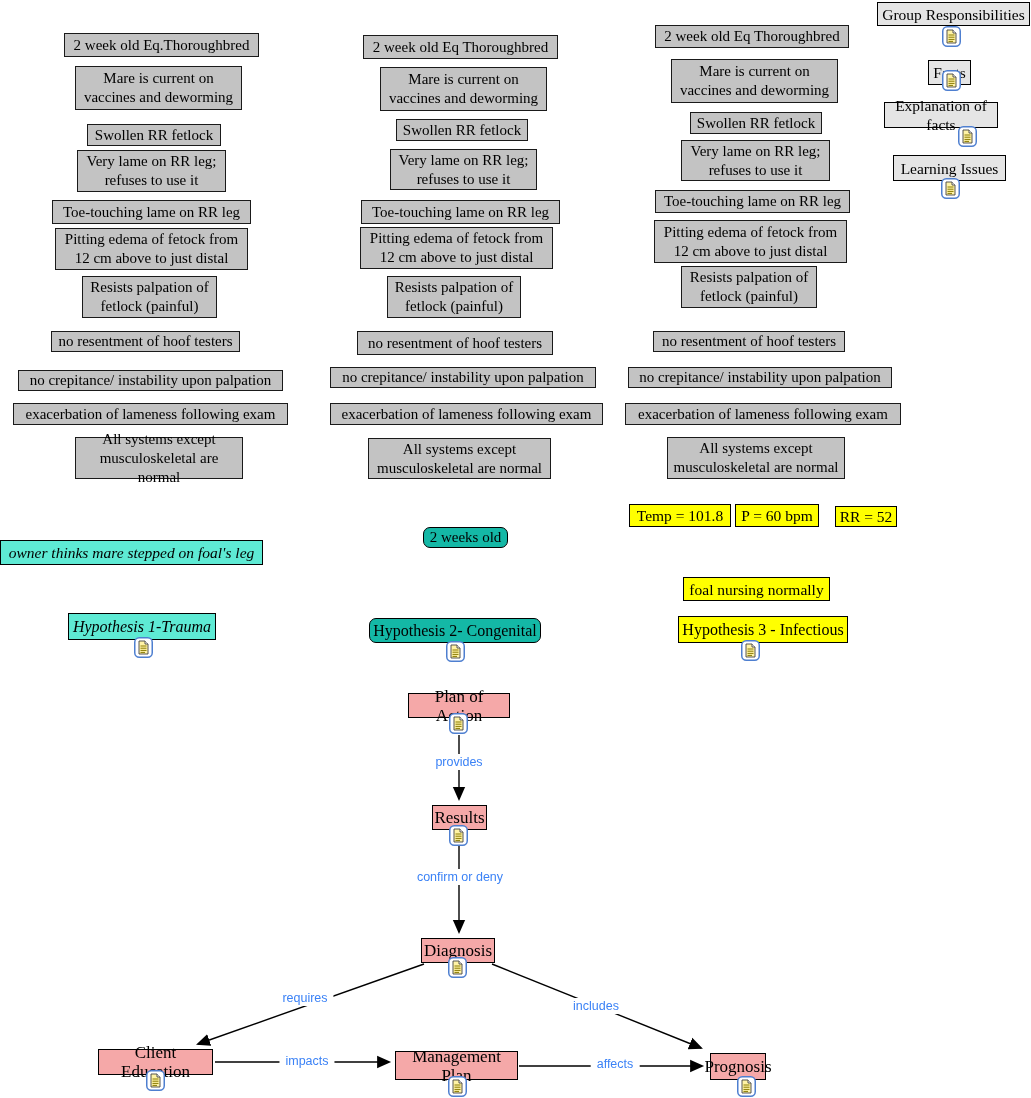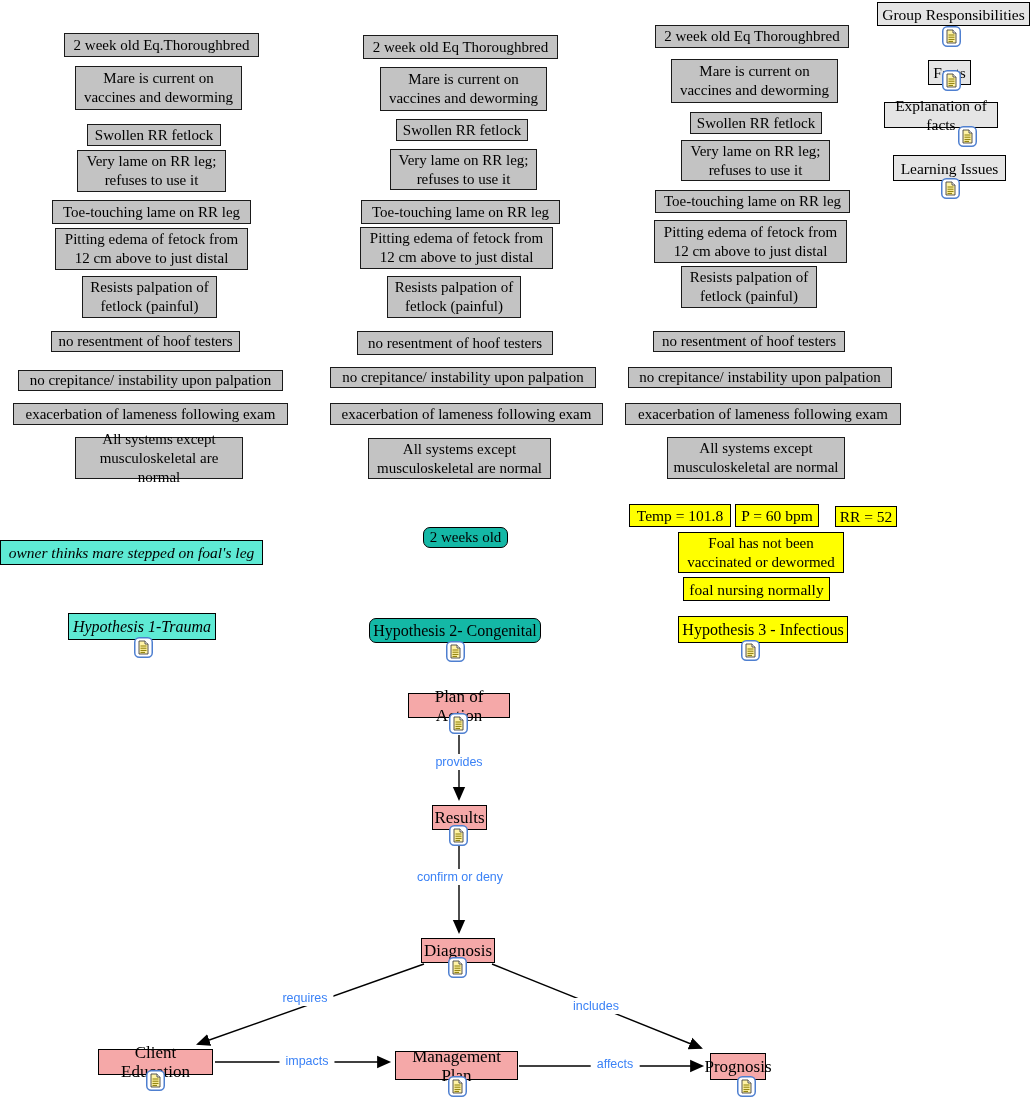--- a/index.html
+++ b/index.html
@@ -120,21 +120,20 @@
   <span class="res-icon" style="left:446px;top:641px"><svg width="19" height="21" viewBox="0 0 19 21">
         <rect x="0.75" y="0.75" width="17.5" height="19.5" rx="4.5" fill="#ffffff" stroke="#4E7FD0" stroke-width="1.5"></rect>
         <path d="M5 4 L11 4 L14 7 L14 17 L5 17 Z" fill="#FFF3A6" stroke="#444" stroke-width="0.9"></path>
         <path d="M11 4 L11 7 L14 7" fill="#ffffff" stroke="#444" stroke-width="0.9"></path>
         <path d="M6.5 9 H12.5 M6.5 11.2 H12.5 M6.5 13.4 H12.5 M6.5 15.4 H11" stroke="#8A7A00" stroke-width="1" fill="none"></path>
       </svg></span>
 
   <div class="node yellow" style="left:616px;top:504px;width:102px;height:23px;font-size:15.5px">Temp = 101.8</div>
   <div class="node yellow" style="left:722px;top:504px;width:84px;height:23px;font-size:15.5px">P = 60 bpm</div>
   <div class="node yellow" style="left:822px;top:506px;width:62px;height:21px;font-size:15.5px">RR = 52</div>
-  <div class="node yellow" style="left:665px;top:532px;width:166px;height:41px">Foal has not been vaccinated or dewormed</div>
   <div class="node yellow" style="left:670px;top:577px;width:147px;height:24px;font-size:15.5px">foal nursing normally</div>
   <div class="node yellow hyp" style="left:665px;top:616px;width:170px;height:27px">Hypothesis 3 - Infectious</div>
   <span class="res-icon" style="left:741px;top:640px"><svg width="19" height="21" viewBox="0 0 19 21">
         <rect x="0.75" y="0.75" width="17.5" height="19.5" rx="4.5" fill="#ffffff" stroke="#4E7FD0" stroke-width="1.5"></rect>
         <path d="M5 4 L11 4 L14 7 L14 17 L5 17 Z" fill="#FFF3A6" stroke="#444" stroke-width="0.9"></path>
         <path d="M11 4 L11 7 L14 7" fill="#ffffff" stroke="#444" stroke-width="0.9"></path>
         <path d="M6.5 9 H12.5 M6.5 11.2 H12.5 M6.5 13.4 H12.5 M6.5 15.4 H11" stroke="#8A7A00" stroke-width="1" fill="none"></path>
       </svg></span>
 
   <div class="node pink" style="left:408px;top:693px;width:102px;height:25px;z-index:2">Plan of Action</div>

